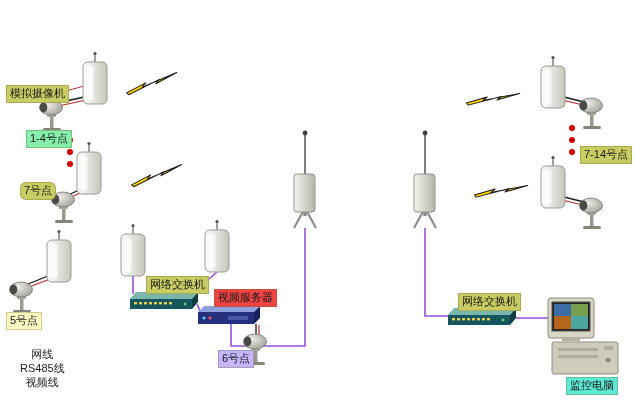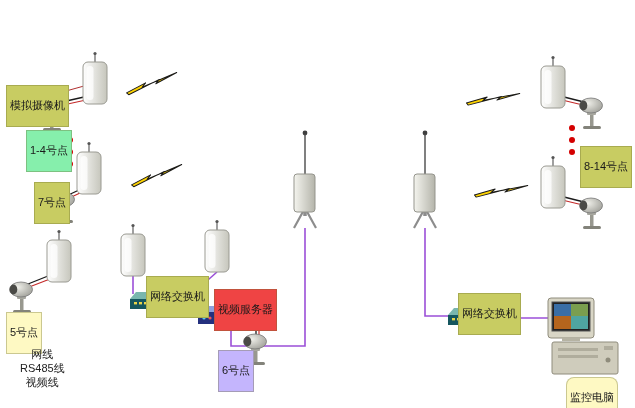--- a/index.html
+++ b/index.html
@@ -1,21 +1,21 @@
 <!DOCTYPE html>
 <html><head>
 <meta charset="utf-8">
 <style>
   * { box-sizing: border-box; }
   html,body { margin:0; padding:0; background:#ffffff;
     font-family:"Liberation Sans","DejaVu Sans",sans-serif; }
   #stage { position:relative; width:635px; height:408px; background:#ffffff; overflow:hidden; }
   #stage svg { position:absolute; left:0; top:0; }
   .lbl { position:absolute; font-size:11px; line-height:1.25; color:#1a1a1a;
-         padding:13px 3px; white-space:nowrap; border:1px solid rgba(110,110,50,.35); }
+         padding:1px 3px; white-space:nowrap; border:1px solid rgba(110,110,50,.35); }
   .legend { position:absolute; display:flex; flex-direction:column; gap:3px; }
   .lrow { display:flex; align-items:center; gap:6px; height:11px;flex-direction:column; }
   .lsw { width:34px; height:2px; display:inline-block; }
   .ltxt { font-size:11px; color:#222; }
 </style>
 </head>
 <body>
 
 <div id="stage">
 
@@ -171,28 +171,28 @@
     <use href="#dots3" transform="translate(572,128)"></use>
     <use href="#ap" transform="translate(540,156)"></use>
     <use href="#cam" transform="translate(578,198)"></use>
 
     <use href="#switch" transform="translate(448,308)"></use>
     <use href="#pc" transform="translate(548,298)"></use>
   </svg>
 
   <div class="lbl" style="left: 6px; top: 85px; background: rgb(200, 204, 98);">模拟摄像机</div>
   <div class="lbl" style="left: 26px; top: 130px; background: #86efac;">1-4号点</div>
-  <div class="lbl" style="left: 34px; top: 182px; background: rgb(200, 204, 98);">7号点</div>
+  <div class="lbl" style="left: 20px; top: 182px; background: rgb(200, 204, 98); border-radius: 6px;">7号点</div>
   <div class="lbl" style="left: 6px; top: 312px; background: #fef9c3;">5号点</div>
   <div class="lbl" style="left: 146px; top: 276px; background: rgb(200, 204, 98);">网络交换机</div>
   <div class="lbl" style="left: 214px; top: 289px; background: #ef4444;">视频服务器</div>
   <div class="lbl" style="left: 218px; top: 350px; background: #c4b5fd;">6号点</div>
-  <div class="lbl" style="left: 580px; top: 146px; background: rgb(200, 204, 98);">8-14号点</div>
+  <div class="lbl" style="left: 580px; top: 146px; background: rgb(200, 204, 98);">7-14号点</div>
   <div class="lbl" style="left: 458px; top: 293px; background: rgb(200, 204, 98);">网络交换机</div>
-  <div class="lbl" style="left: 566px; top: 377px; background: #fef9c3; border-radius: 8px;">监控电脑</div>
+  <div class="lbl" style="left: 566px; top: 377px; background: #5eead4;">监控电脑</div>
 
   <div class="legend" style="left:20px;top:341px">
     <div class="lrow">
       <span class="lsw" style="background: rgb(155, 79, 216);"></span>
       <span class="ltxt">网线</span>
     </div>
     <div class="lrow">
       <span class="lsw" style="background: rgb(196, 42, 42);"></span>
       <span class="ltxt">RS485线</span>
     </div>

